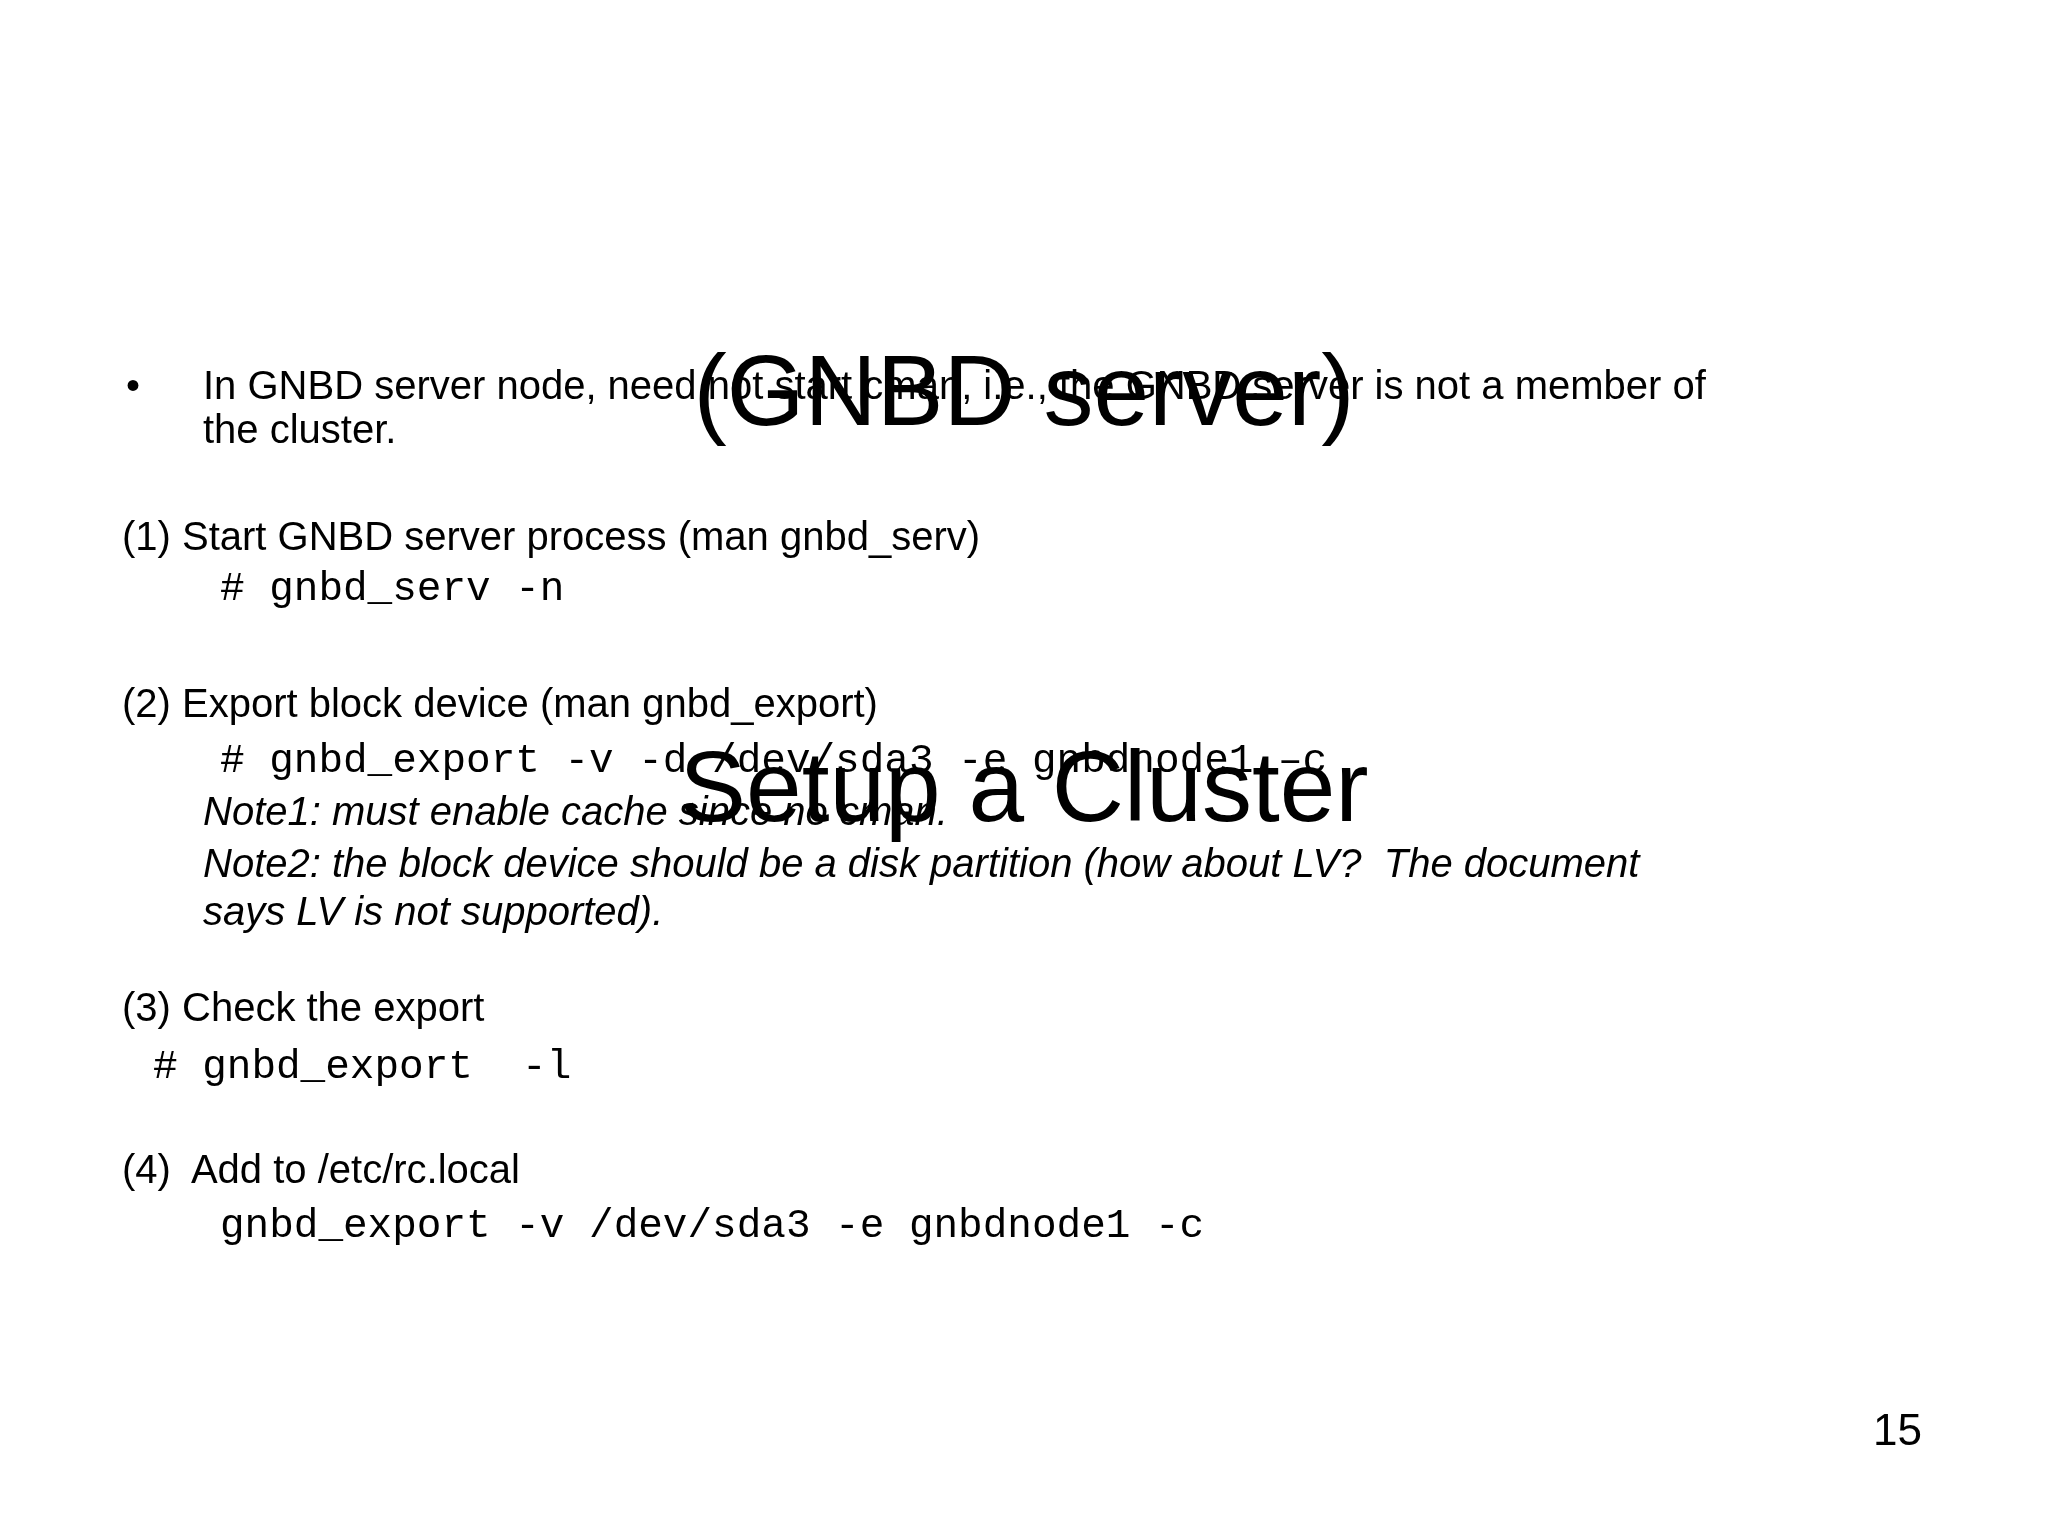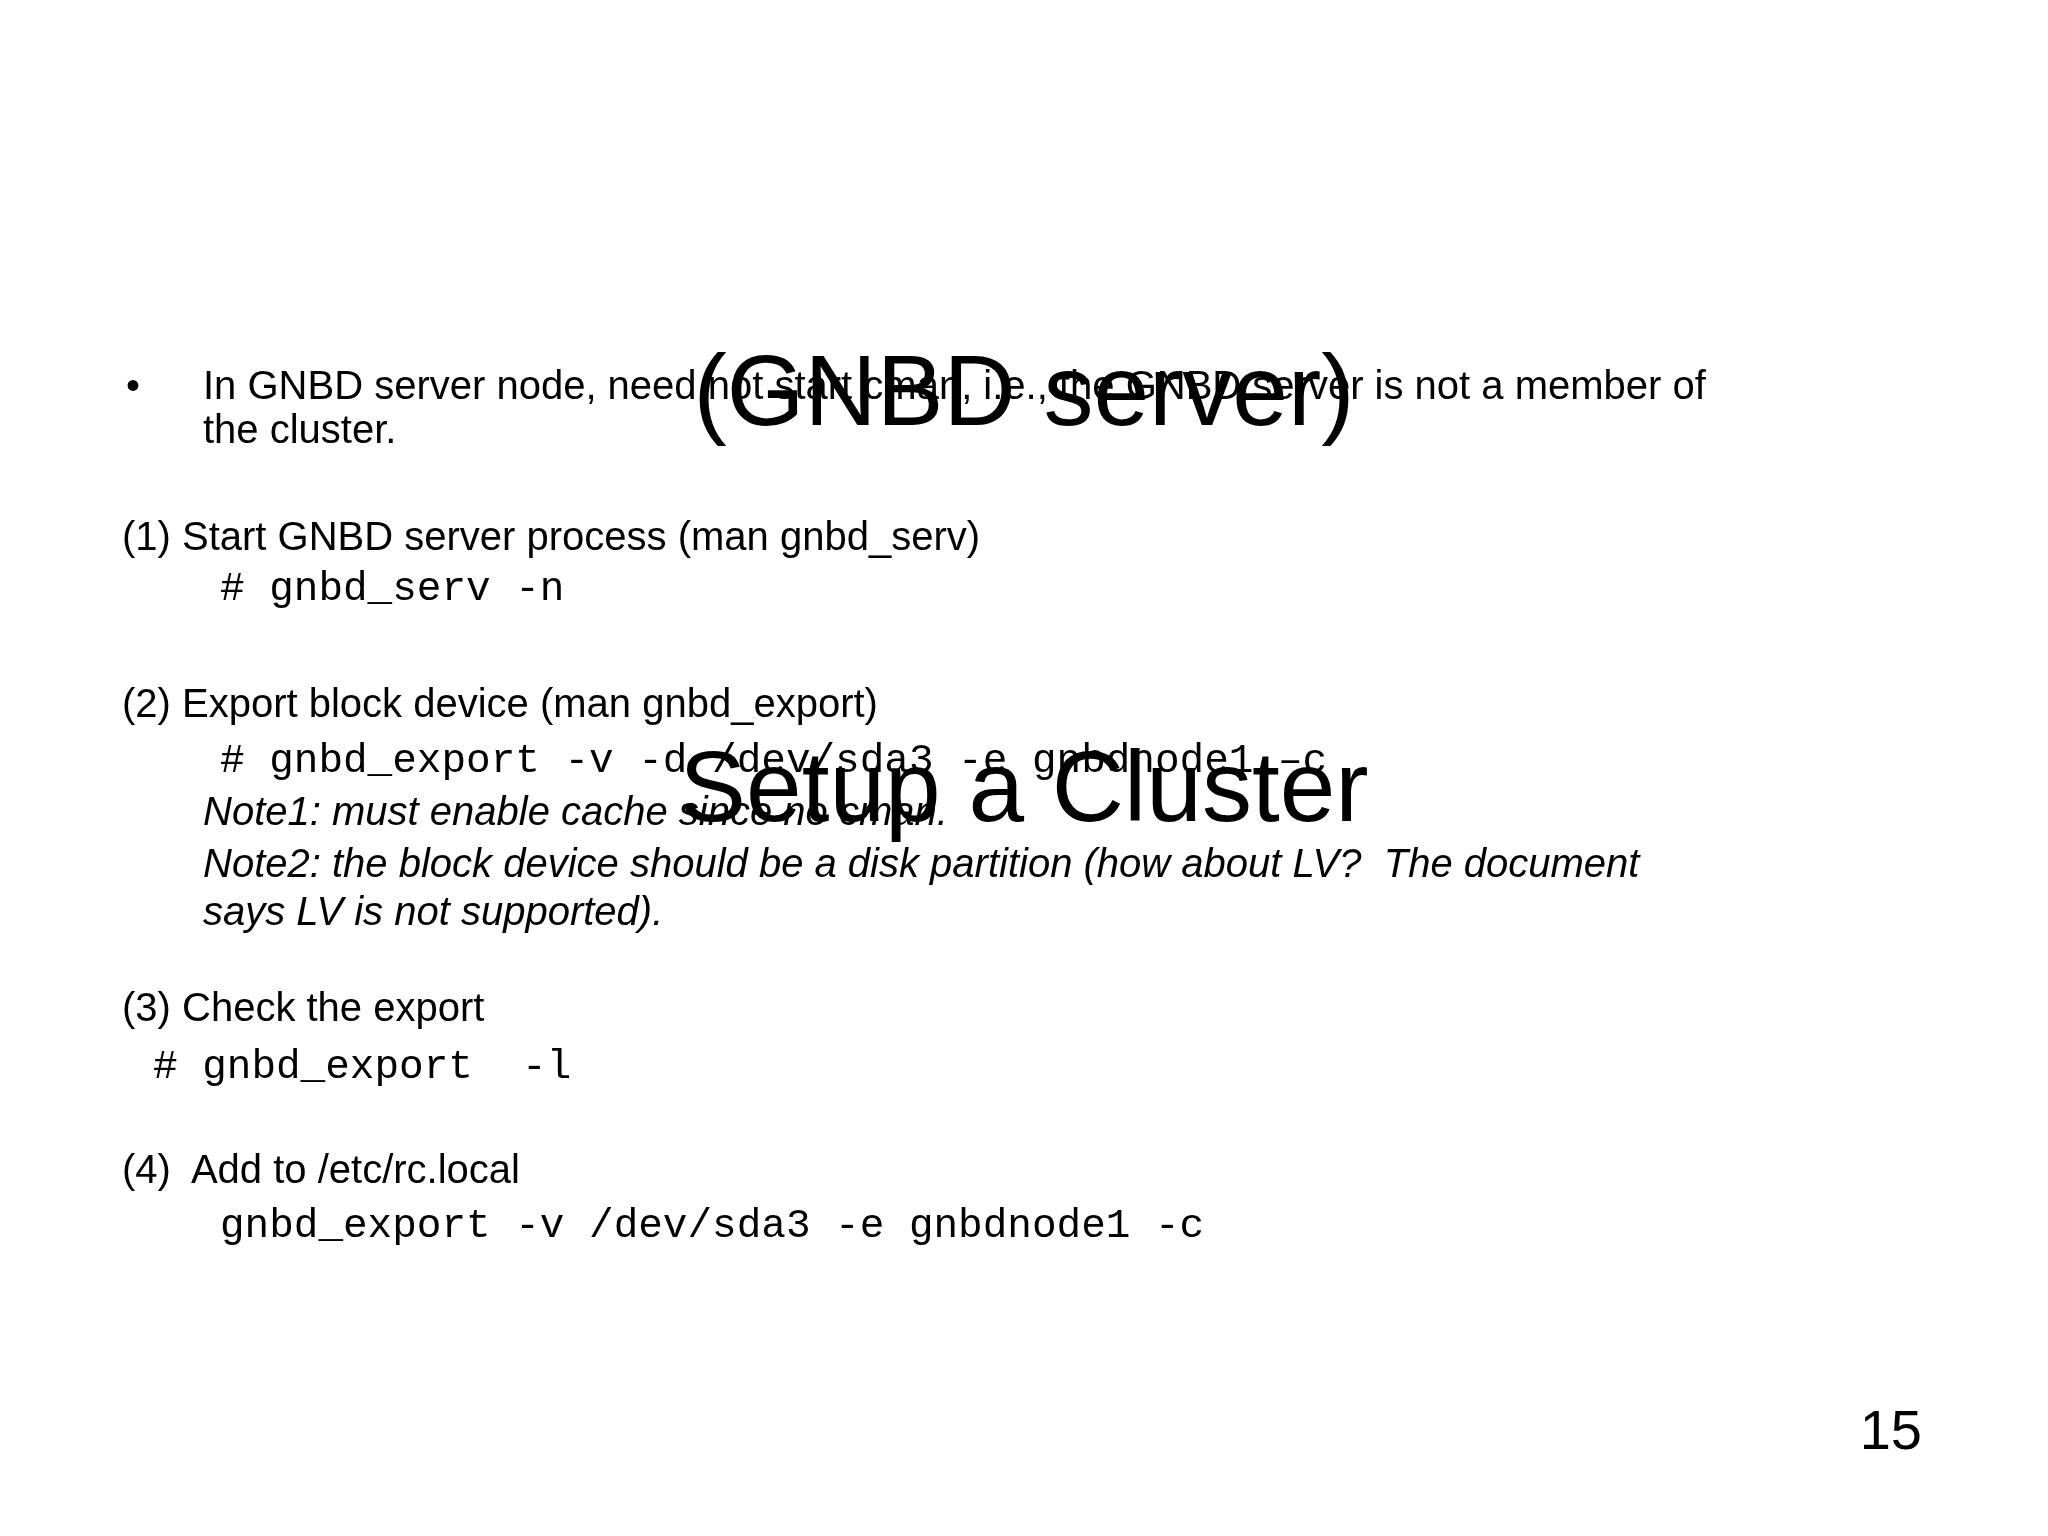--- a/index.html
+++ b/index.html
@@ -75,21 +75,21 @@
   .n2 { margin-top: 4px; }
   .h3 { margin-top: 50px; }
   .c3 { margin-top: 15px; margin-left: 33px; }
   .h4 { margin-top: 56px; }
   .c4a { margin-top: 11px; }
   .c4b { margin-top: 12px; }
   .page-number {
     position: absolute;
     top: 1406px;
     right: 126px;
-    font-size: 56px;
+    font-size: 44px;
     line-height: 48px;
     margin-left: 36px;
   }
 </style>
 </head>
 <body>
 
 <div class="slide">
 
   <div class="title">

